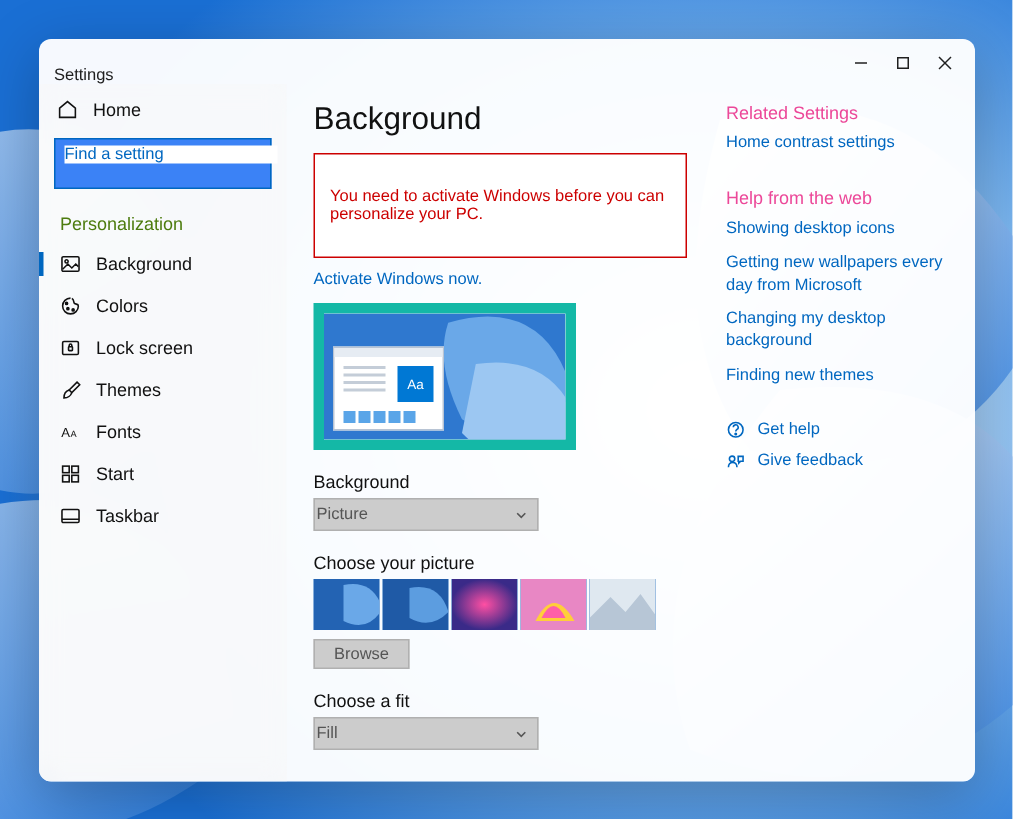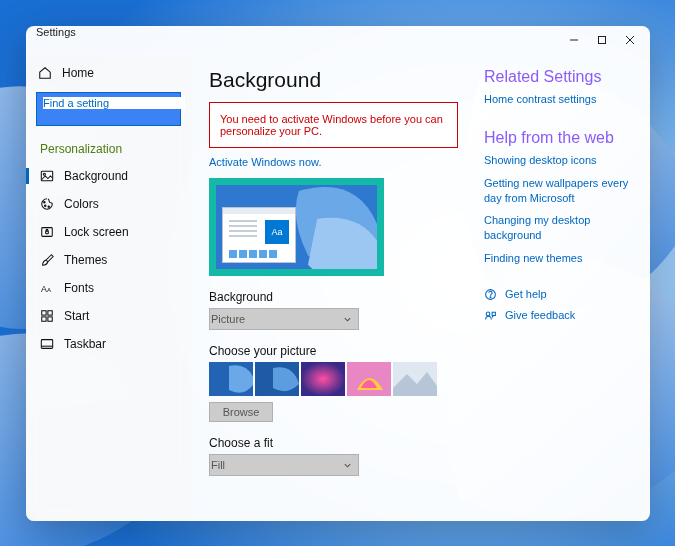--- a/index.html
+++ b/index.html
@@ -1,60 +1,60 @@
 <!DOCTYPE html>
 <html><head>
 <meta charset="utf-8">
 <style>
 *{margin:0;padding:0;box-sizing:border-box;font-family:"Segoe UI",Tahoma,sans-serif}
 body{width:675px;height:546px;overflow:hidden;background:linear-gradient(135deg,#d8e9f7 0%,#c5ddf2 100%);position:relative}
 .wallpaper{position:absolute;inset:0}
 .wallpaper svg{width:100%;height:100%}
 .window{position:absolute;left:26px;top:26px;width:624px;height:495px;background:rgba(255,255,255,.96);border-radius:8px;box-shadow:0 10px 40px rgba(0,0,0,.25);display:flex;flex-direction:column;overflow:hidden}
-.titlebar{display:flex;align-items:flex-start;height:30px;padding:0 6px 0 10px;font-size:11px;color:#202020}
+.titlebar{display:flex;align-items:flex-end;height:30px;padding:0 6px 0 10px;font-size:11px;color:#202020}
 .titlebar .tspacer{flex:1}
 .winbtn{width:28px;height:28px;display:flex;align-items:center;justify-content:center;color:#202020}
 .winbtn svg{width:10px;height:10px}
 .body{flex:1;display:flex;min-height:0}
 .sidebar{width:165px;background:rgba(248,248,248,.55);backdrop-filter:blur(8px);padding:4px 0 0 0;display:flex;flex-direction:column}
 .home-row{display:flex;align-items:center;gap:10px;padding:6px 12px;font-size:12px;color:#111}
 .home-row svg{width:14px;height:14px}
 .search-wrap{padding:6px 10px}
 .search{display:flex;align-items:flex-end;border:1px solid #0067c0;height:22px;padding:16px 6px;background:#3b82f6}
 .search input{flex:1;border:none;outline:none;font-size:11px;color:#0067c0}
 .search input::placeholder{color:#0067c0}
 .search svg{width:12px;height:12px;stroke:#0067c0}
 .section-label{padding:10px 14px 6px;font-size:12px;font-weight:400;color:#4d7c0f}
 .nav{display:flex;flex-direction:column}
 .nav-item{display:flex;align-items:center;gap:10px;padding:7px 14px;font-size:12px;color:#111;position:relative}
 .nav-item.active::before{content:"";position:absolute;left:0;top:6px;bottom:6px;width:3px;background:#0067c0}
 .nav-item svg{width:14px;height:14px;flex-shrink:0}
 .content{flex:1;padding:12px 18px;overflow:auto;display:flex;gap:26px}
 .main{flex:1;min-width:0}
 h1{font-size:21px;font-weight:400;color:#111;margin-bottom:10px}
-.warning{border:1px solid #cc0000;color:#cc0000;font-size:11px;padding:10px 10px;margin-bottom:8px;background:#fff}
+.warning{border:1px solid #cc0000;color:#cc0000;font-size:11px;padding:22px 10px;margin-bottom:8px;background:#fff}
 .link{color:#0067c0;font-size:11px;display:block;margin-bottom:10px}
 .preview{width:175px;height:98px;border:7px solid #14b8a6;position:relative;overflow:hidden;margin-bottom:14px}
 .preview svg{width:100%;height:100%}
 .preview .samplewin{position:absolute;left:6px;bottom:6px;width:74px;height:56px;background:#fff;border:1px solid #b8c4d4}
 .preview .samplewin .bar{height:6px;background:#e6ecf3}
 .preview .samplewin .tile{position:absolute;right:6px;top:12px;width:24px;height:24px;background:#0078d4;color:#fff;font-size:9px;display:flex;align-items:center;justify-content:center}
 .preview .samplewin .lines{position:absolute;left:6px;top:12px;width:28px}
 .preview .samplewin .lines div{height:2px;background:#c4cdd8;margin-bottom:3px}
 .preview .samplewin .boxes{position:absolute;left:6px;bottom:4px;display:flex;gap:2px}
 .preview .samplewin .boxes div{width:8px;height:8px;background:#5aa5e8}
 .field-label{font-size:12px;color:#111;margin-bottom:4px}
 .dropdown{width:150px;height:22px;background:#ccc;border:1px solid #b0b0b0;display:flex;align-items:center;padding:0 1px;font-size:11px;color:#555;position:relative;margin-bottom:14px}
 .dropdown svg{position:absolute;right:6px;width:9px;height:9px}
 .thumbs{display:flex;gap:2px;margin-bottom:6px}
 .thumbs .th{width:44px;height:34px;background:#347ac3;position:relative;overflow:hidden}
 .thumbs .th svg{width:100%;height:100%}
 .browse{width:64px;height:20px;background:#ccc;border:1px solid #b0b0b0;font-size:11px;color:#555;display:flex;align-items:center;justify-content:center;margin-bottom:14px}
 .aside{width:148px;font-size:11px}
-.aside-h{color:#8b5cf6;margin-bottom:6px;font-size:16px}
+.aside-h{color:#ec4899;margin-bottom:6px;font-size:12px}
 .aside .link{margin-bottom:8px;line-height:1.35}
 .aside-sep{height:14px}
 .aside-action{display:flex;align-items:center;gap:8px;color:#0067c0;font-size:11px;margin-bottom:8px}
 .aside-action svg{width:13px;height:13px}
 </style>
 </head>
 <body>
 
 <div class="wallpaper">
 <svg viewBox="0 0 675 546" preserveAspectRatio="xMidYMid slice">

